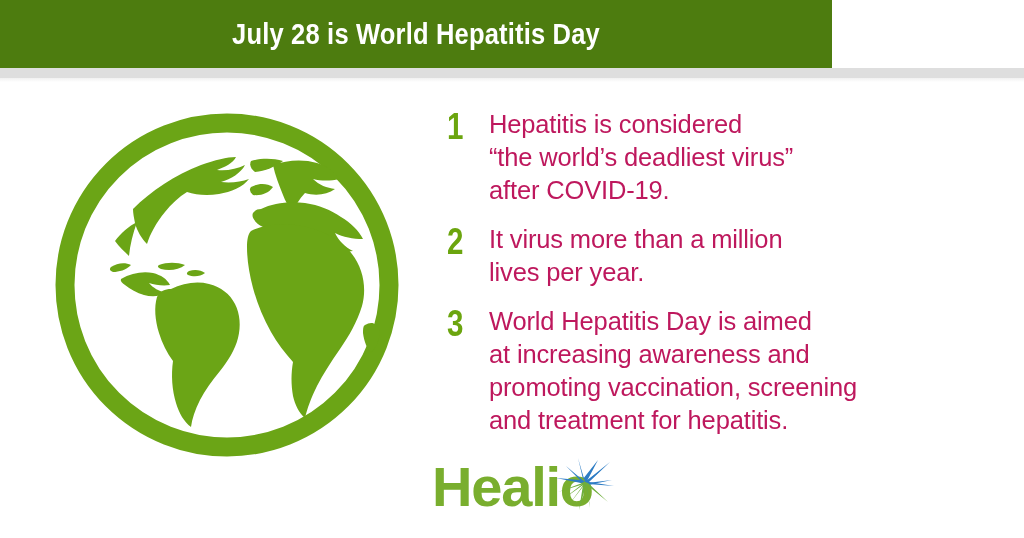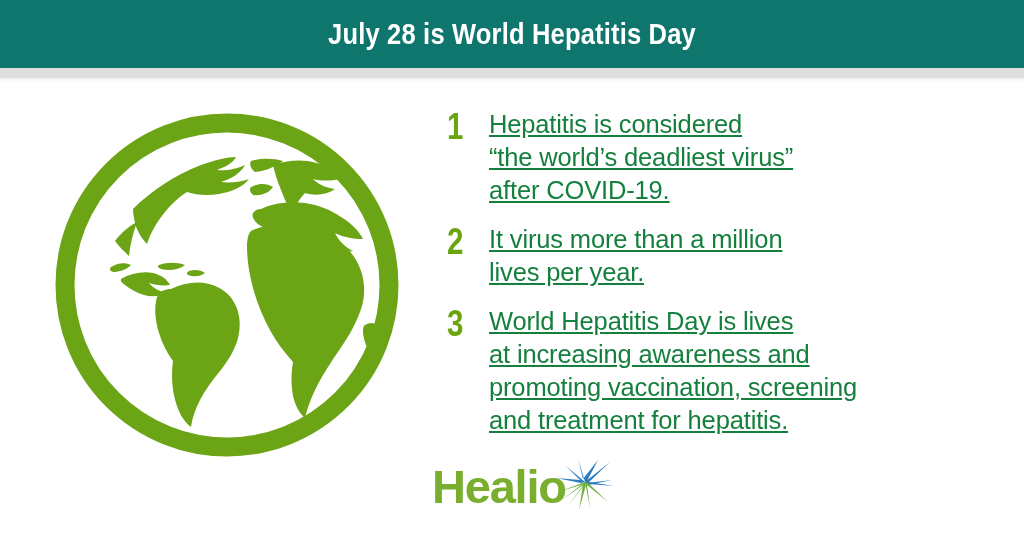--- a/index.html
+++ b/index.html
@@ -17,23 +17,23 @@
     height: 538px;
     background: #ffffff;
     overflow: hidden;
   }
 
   
   .header-band {
     position: absolute;
     left: 0;
     top: 0;
-    width: 1024px;
+    width: 832px;
     height: 68px;
-    background: #0f766e;
+    background: #4d7c0f;
     display: flex;
     align-items: center;
     justify-content: center;
   }
   .header-title {
     color: #ffffff;
     font-family: "Liberation Sans Narrow", "Liberation Sans", sans-serif;
     font-size: 29px;
     font-weight: bold;
     letter-spacing: 0.2px;
@@ -87,43 +87,42 @@
     color: #6BA50E;
     font-family: "Liberation Sans Narrow", "Liberation Sans", sans-serif;
     font-size: 36px;
     font-weight: bold;
     line-height: 38px;
     transform: scaleX(0.82);
     transform-origin: left top;
   }
   .fact-text {
     flex: 1 1 auto;
-    color: #15803d;
+    color: #be185d;
     font-size: 25.5px;
     font-weight: normal;
     line-height: 33px;
     letter-spacing: -0.15px;
     white-space: pre-line;
-    text-decoration: underline;
   }
 
   
   .logo {
     position: absolute;
     left: 432px;
     top: 460px;
     width: 190px;
     height: 56px;
   }
   .logo-word {
     position: absolute;
     left: 0;
     top: 2px;
     color: #79AE2E;
-    font-size: 47px;
+    font-size: 56px;
     font-weight: bold;
     letter-spacing: -1.2px;
     line-height: 50px;
     text-align: right;
   }
   .logo-star {
     position: absolute;
     left: 122px;
     top: -4px;
     width: 62px;
@@ -208,21 +207,21 @@
     </div>
 
     <div class="fact-row">
       <div class="fact-number">2</div>
       <div class="fact-text">It virus more than a million
 lives per year.</div>
     </div>
 
     <div class="fact-row">
       <div class="fact-number">3</div>
-      <div class="fact-text">World Hepatitis Day is lives
+      <div class="fact-text">World Hepatitis Day is aimed
 at increasing awareness and
 promoting vaccination, screening
 and treatment for hepatitis.</div>
     </div>
 
   </div>
 
   <div class="logo">
     <div class="logo-word">Healio</div>
     <div class="logo-star">

